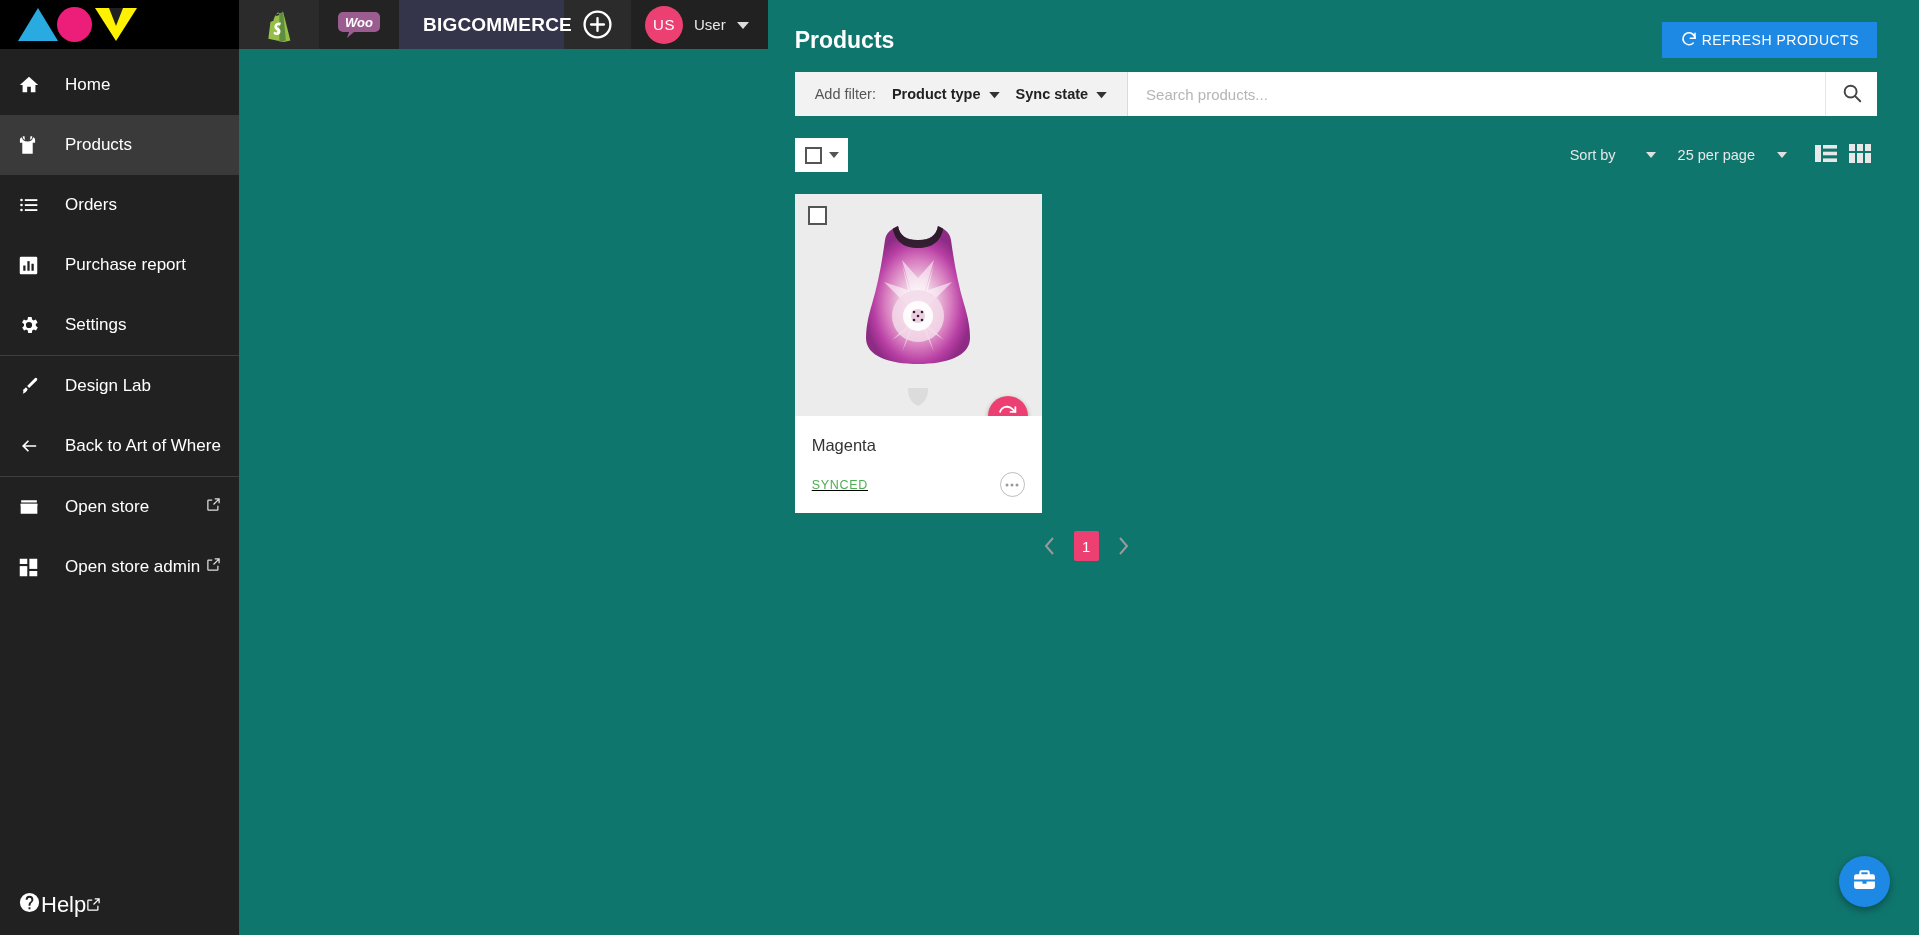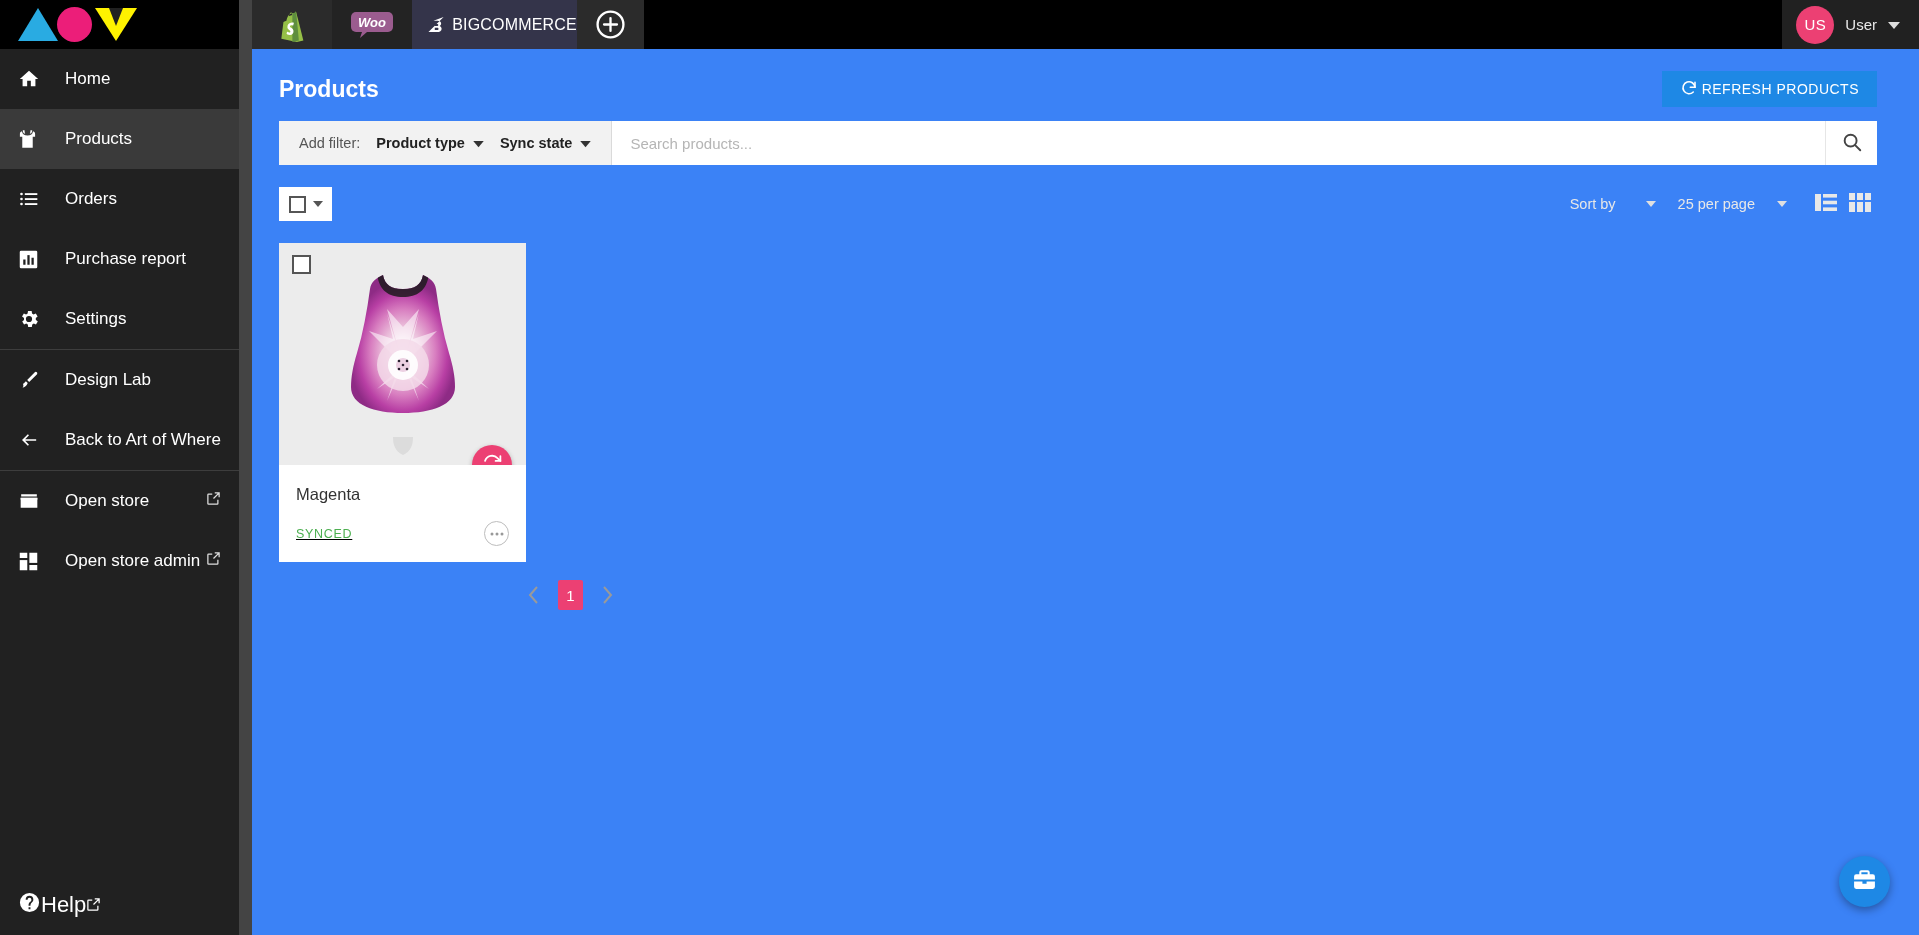--- a/index.html
+++ b/index.html
@@ -47,21 +47,21 @@
   }
   .logo-w::after {
     content: ""; position: absolute;
     top: -33px; left: -7px;
     width: 0; height: 0;
     border-left: 7px solid transparent;
     border-right: 7px solid transparent;
     border-top: 18px solid #212121;
   }
 
-  .nav { padding-top: 0; }
+  .nav { padding-top: 6px; }
   .nav-item {
     display: flex; align-items: center;
     height: 60px; padding-left: 18px;
     color: #ffffff; font-size: 17px;
     cursor: pointer; position: relative;
   }
   .nav-item.active { background: #3a3a3a; }
   .nav-item .ico {
     width: 30px; display: flex; align-items: center; justify-content: flex-start;
     margin-right: 17px; color: #fff;
@@ -71,39 +71,39 @@
   .nav-sep { height: 1px; background: #3d3d3d; margin: 0; }
 
   .help-row {
     position: absolute; bottom: 0; left: 0; right: 0;
     display: flex; align-items: center;
     height: 60px; padding-left: 18px;
     color: #fff; font-size: 22px; cursor: pointer;
   }
 
   
-  .main { flex: 1; display: flex; flex-direction: column; background: #3b82f6; min-width: 0; margin-left: 13px; }
+  .main { flex: 1; display: flex; flex-direction: row; background: #0f766e; min-width: 0; }
 
   .topbar {
     height: 49px; background: #000;
     display: flex; align-items: stretch;
     position: relative;
   }
   .store-tab {
     width: 80px; display: flex; align-items: center; justify-content: center;
     cursor: pointer; position: relative;
   }
   .store-tab.shopify { background: #2b2b2b; }
   .store-tab.woo { background: #232323; }
   .store-tab.bc {
     background: #34344a; width: 165px; gap: 8px;
     justify-content: flex-start; padding-left: 16px;
   }
   .store-tab.bc .bc-label {
-    color: #ffffff; font-size: 16px; font-weight: normal; letter-spacing: .2px;
+    color: #ffffff; font-size: 19px; font-weight: bold; letter-spacing: .2px;
   }
   .add-tab {
     width: 67px; display: flex; align-items: center; justify-content: center;
     background: #2b2b2b; cursor: pointer;
   }
   .topbar-spacer { flex: 1; background: #000; }
   .user-area {
     background: #212121; display: flex; align-items: center;
     gap: 11px; padding: 0 19px 0 14px; cursor: pointer;
   }

